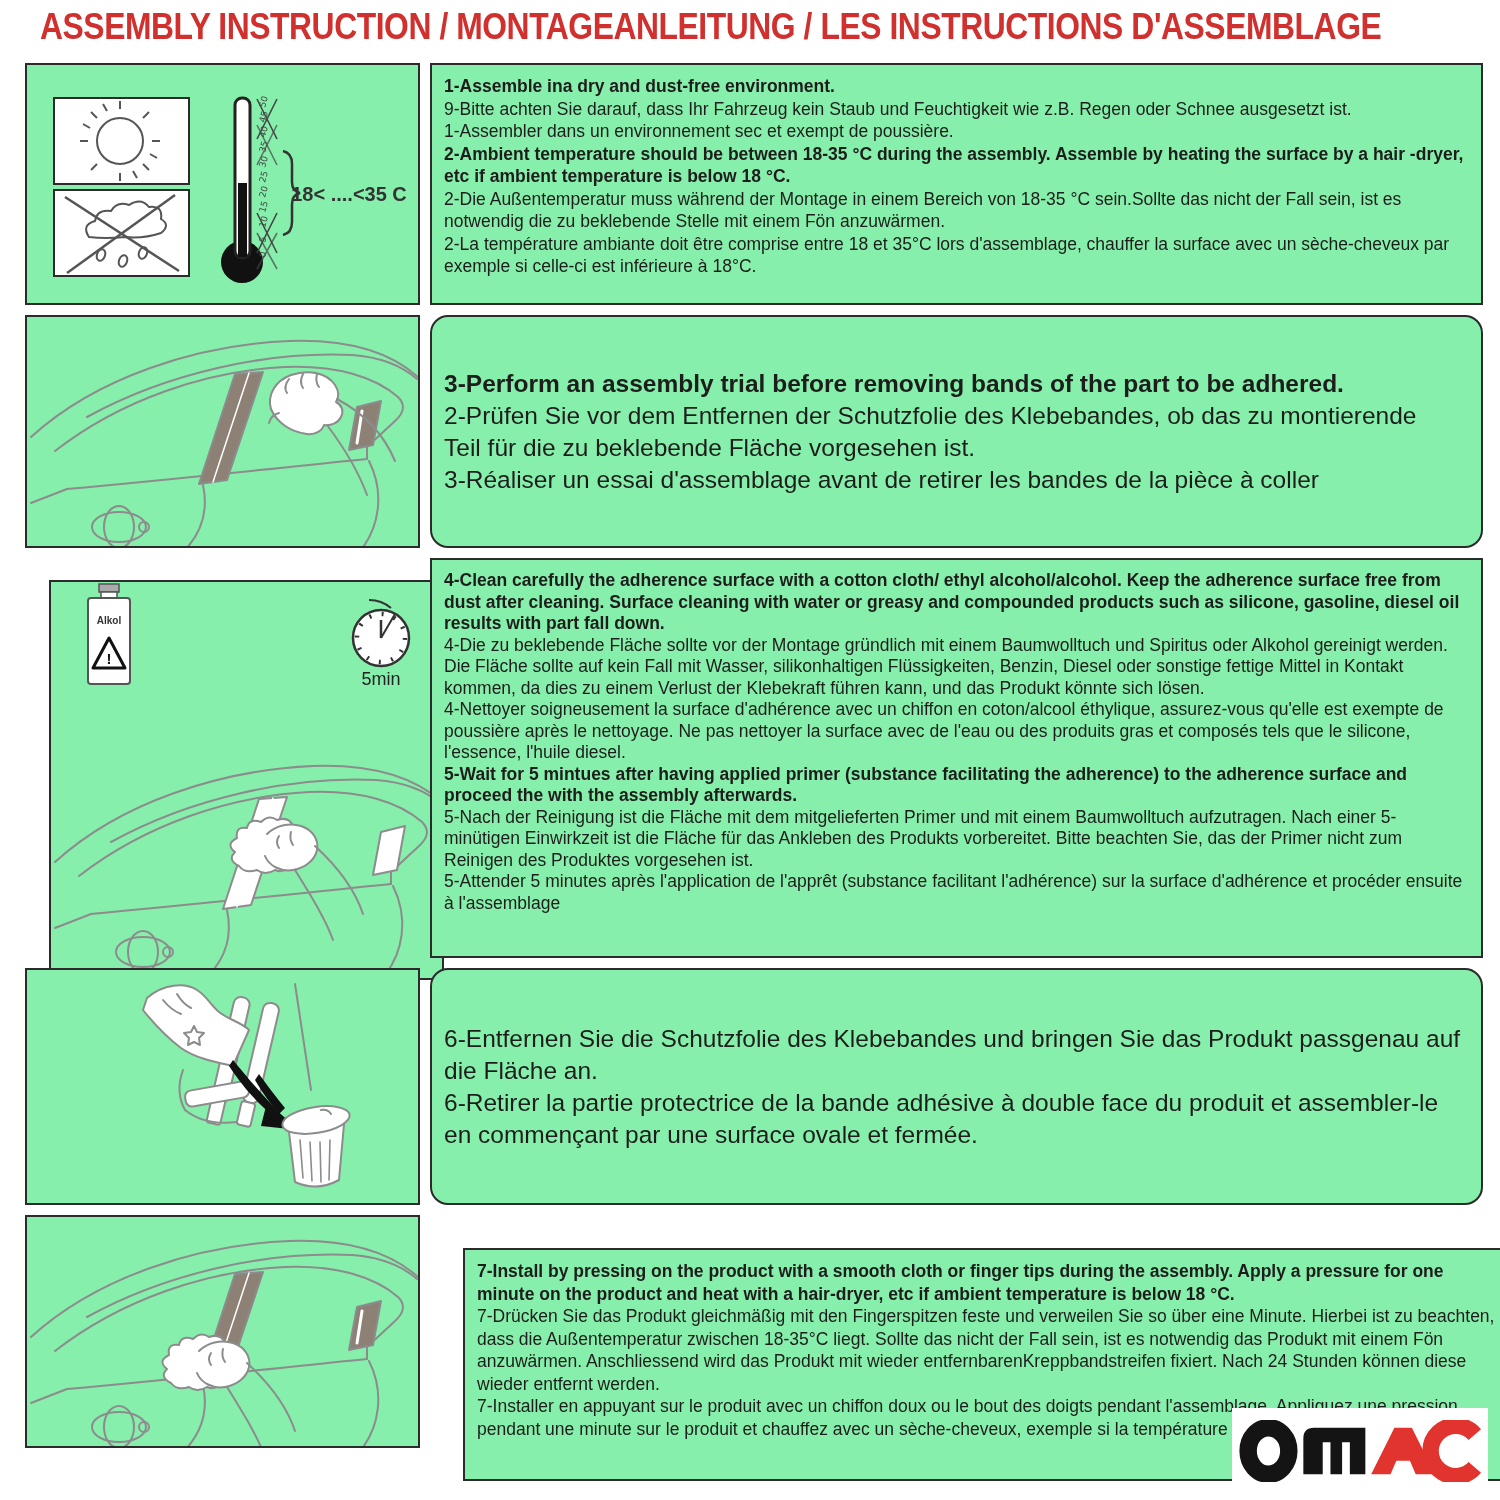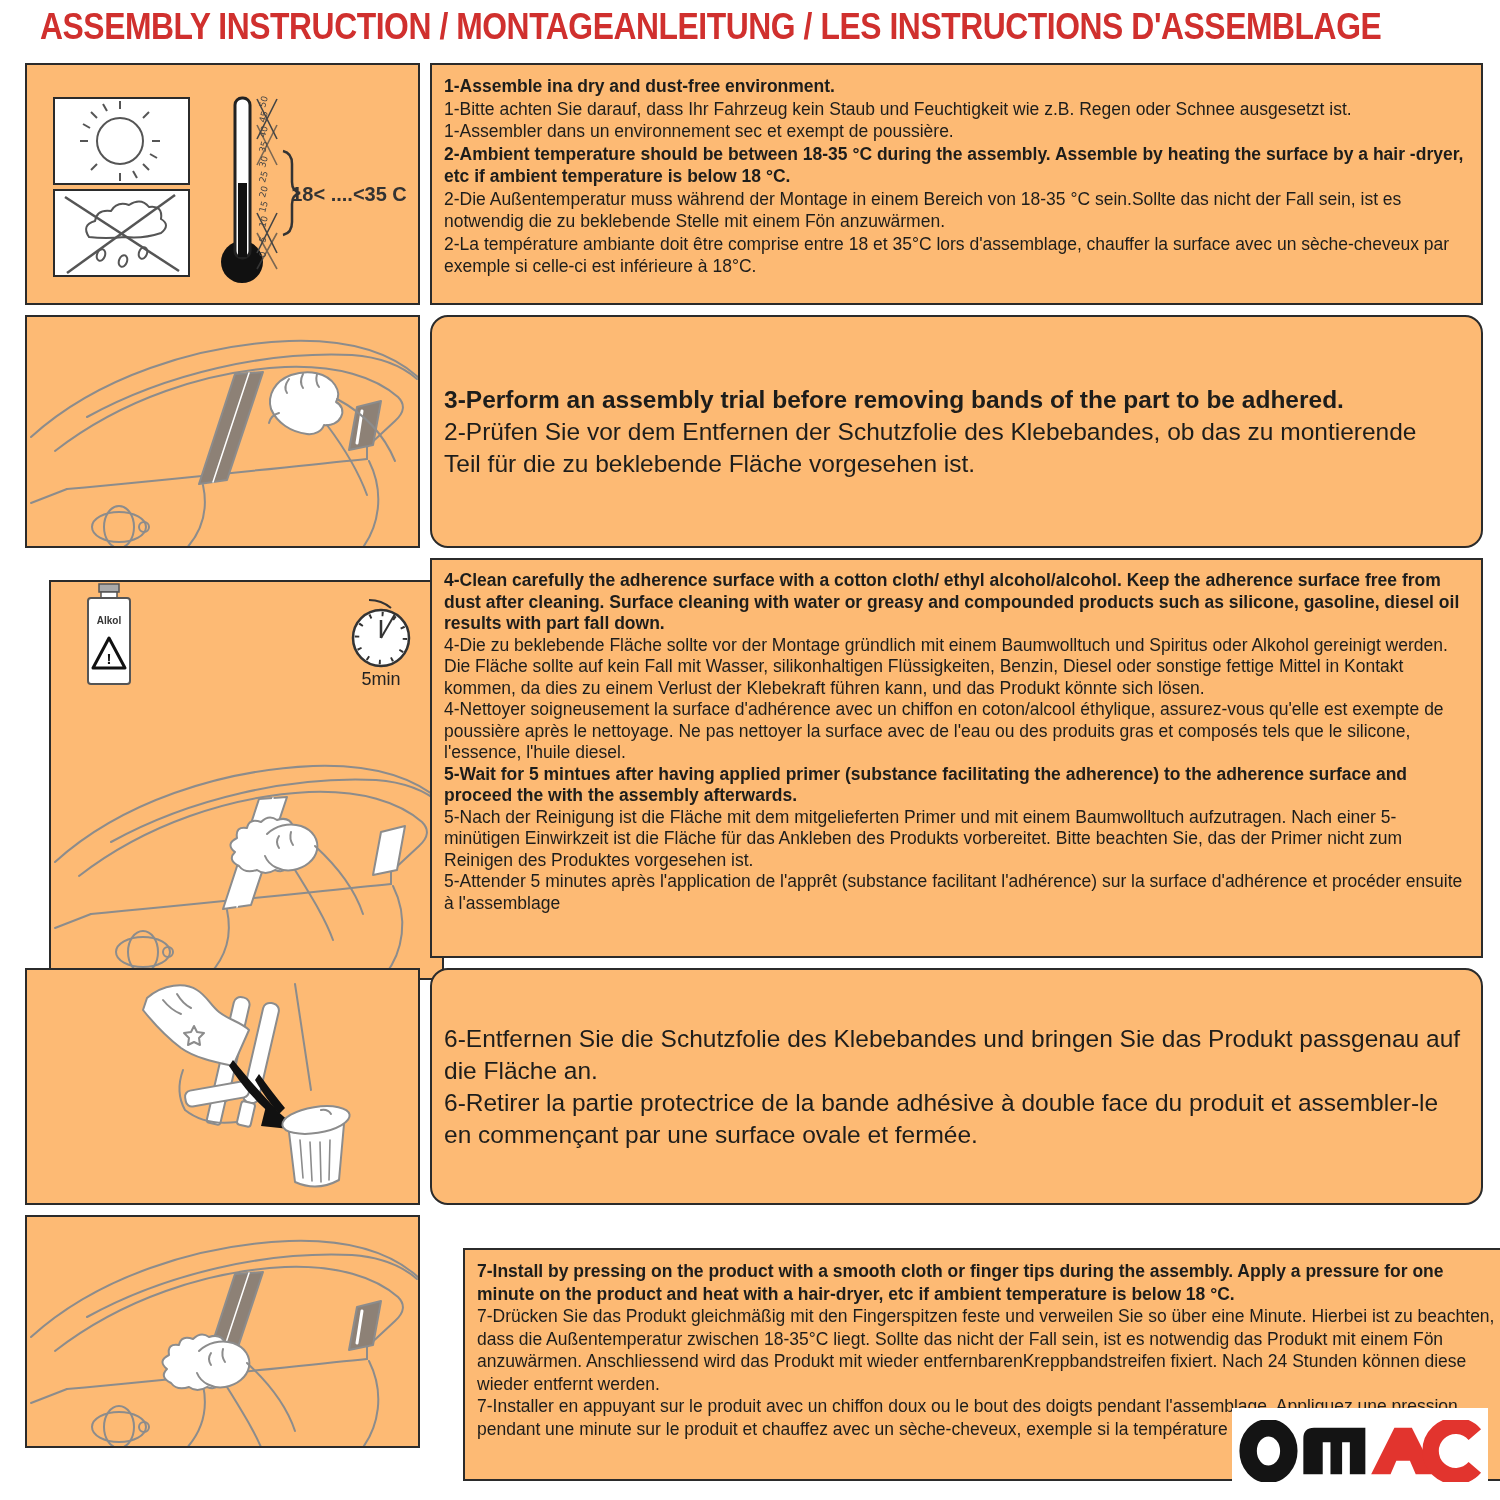--- a/index.html
+++ b/index.html
@@ -1,20 +1,20 @@
 <!DOCTYPE html>
 <html><head>
 <meta charset="utf-8">
 <style>
   html,body{margin:0;padding:0;background:#ffffff;}
   .page{position:relative;width:1500px;height:1500px;background:#fff;overflow:hidden;
         font-family:"Liberation Sans","DejaVu Sans",sans-serif;color:#1d1d1b;}
   .title{position:absolute;left:40px;top:6px;font-size:37px;font-weight:bold;color:#d0302e;
          white-space:nowrap;letter-spacing:-0.5px;transform:scaleX(0.86);transform-origin:left top;}
-  .box{position:absolute;background:#fdba74;border:2px solid #2b2b2b;box-sizing:border-box;}
+  .box{position:absolute;background:#86efac;border:2px solid #2b2b2b;box-sizing:border-box;}
   
   .lp{left:25px;width:395px;}
   
   .rp{left:430px;width:1053px;padding:10px 12px;}
   .rp p{margin:0;}
   .b{font-weight:bold;}
   .small{font-size:17.5px;line-height:22.5px;}
   .smaller{font-size:17.5px;line-height:21.5px;}
   .big{font-size:24.5px;line-height:32px;display:flex;flex-direction:column;justify-content:center;border-radius:18px;}
   .gap{margin-top:22px;}
@@ -127,37 +127,38 @@
           <path d="M230,148 L250,188 M250,148 L230,188"></path>
           <path d="M230,168 L250,204 M250,168 L230,204" opacity="0.7"></path>
         </g>
         <path d="M256,86 q9,2 9,13 l0,18 q0,9 8,11 q-8,2 -8,11 l0,18 q0,11 -9,13" fill="none" stroke="#333" stroke-width="2.5"></path>
         <text x="322" y="136" font-size="20" font-weight="bold" fill="#333" text-anchor="middle">18&lt; ....&lt;35 C</text>
       </g>
     </svg>
   </div>
   <div class="box rp small" style="top:63px;height:242px;">
     <p class="b">1-Assemble ina dry and dust-free environment.</p>
-    <p>1-Bitte achten Sie darauf, dass Ihr Fahrzeug kein Staub und Feuchtigkeit wie z.B. Regen oder Schnee ausgesetzt ist.</p>
+    <p>9-Bitte achten Sie darauf, dass Ihr Fahrzeug kein Staub und Feuchtigkeit wie z.B. Regen oder Schnee ausgesetzt ist.</p>
     <p>1-Assembler dans un environnement sec et exempt de poussière.</p>
     <p class="b gap">2-Ambient temperature should be between 18-35 °C  during the assembly. Assemble by heating the surface by a hair -dryer, etc if ambient temperature is below 18 °C.</p>
     <p>2-Die Außentemperatur muss während der Montage in einem Bereich von 18-35 °C  sein.Sollte das nicht der Fall sein, ist es notwendig die zu beklebende Stelle mit einem Fön anzuwärmen.</p>
     <p>2-La température ambiante doit être comprise entre 18 et 35°C lors d'assemblage, chauffer la surface avec un sèche-cheveux par exemple si celle-ci est inférieure à 18°C.</p>
   </div>
 
   <div class="box lp" style="top:315px;height:233px;">
     <svg class="car-svg" viewBox="0 0 391 229" width="391" height="229">
       <use href="#car-base"></use>
       <use href="#hand-grip"></use>
     </svg>
   </div>
   <div class="box rp big" style="top:315px;height:233px;">
     <div class="maxw1000">
       <p class="b">3-Perform an assembly trial before removing bands of the part to be adhered.</p>
       <p>2-Prüfen Sie vor dem Entfernen der Schutzfolie des Klebebandes, ob das zu montierende Teil für die zu beklebende Fläche vorgesehen ist.</p>
+      <p>3-Réaliser un essai d'assemblage avant de retirer les bandes de la pièce à coller</p>
     </div>
   </div>
 
   <div class="box lp" style="top:580px;height:400px;margin-left:24px;">
     <svg viewBox="0 0 391 396" width="391" height="396">
       <g>
         <rect x="48" y="2" width="20" height="8" fill="#aaa" stroke="#555" stroke-width="1.5"></rect>
         <rect x="50" y="10" width="16" height="6" fill="#fff" stroke="#555" stroke-width="1.5"></rect>
         <rect x="37" y="16" width="42" height="86" rx="3" fill="#fff" stroke="#555" stroke-width="2"></rect>
         <text x="58" y="42" font-size="10" font-weight="bold" fill="#333" text-anchor="middle">Alkol</text>

